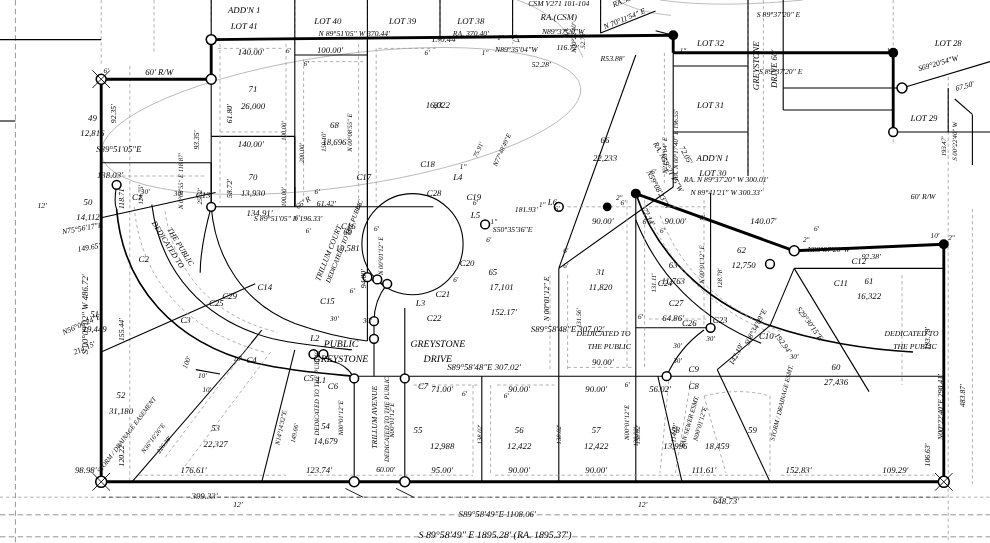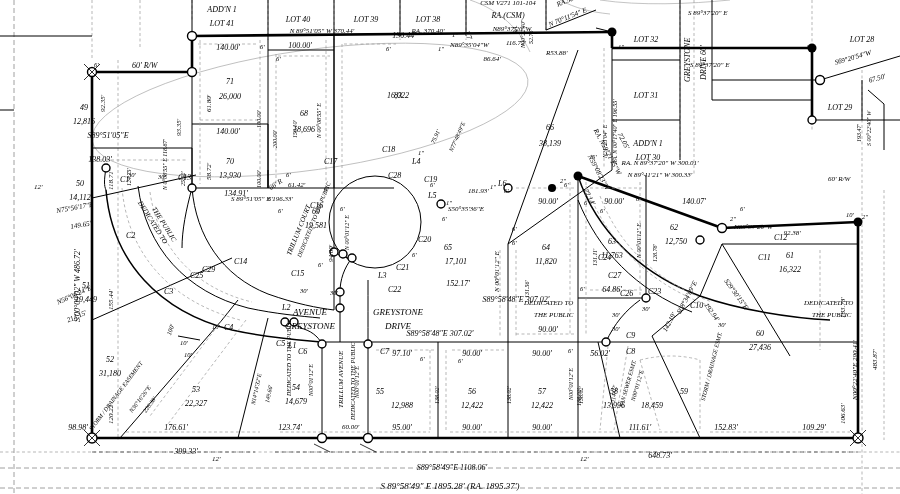--- a/index.html
+++ b/index.html
@@ -308,21 +308,21 @@
 <div class="lbl s8 ctr" style="left:298px;top:16px">LOT 40</div>
 <div class="lbl s7 ctr" style="left:322px;top:28px">N 89°51'05" W 370.44'</div>
 <div class="lbl s8 ctr" style="left:366px;top:16px">LOT 39</div>
 <div class="lbl s8 ctr" style="left:428px;top:16px">LOT 38</div>
 <div class="lbl s7 ctr" style="left:428px;top:28px">RA. 370.40'</div>
 <div class="lbl s7 ctr" style="left:508px;top:0px">CSM V271 101-104</div>
 <div class="lbl s8 ctr" style="left:508px;top:12px">RA.(CSM)</div>
 <div class="lbl s7 ctr" style="left:512px;top:26px">N89°37'20"W</div>
 <div class="lbl s7 ctr" style="left:516px;top:40px">116.72'</div>
 <div class="lbl s7" style="left:450px;top:42px">N89°35'04"W</div>
-<div class="lbl s7 ctr" style="left:492px;top:56px">86.64'</div>
+<div class="lbl s7 ctr" style="left:492px;top:56px">52.28'</div>
 <div class="lbl s7" style="left:688px;top:10px">S 89°37'20" E</div>
 <div class="lbl s7" style="left:690px;top:62px">S 89°37'20" E</div>
 <div class="lbl s7" style="left:556px;top:2px;transform:rotate(-22deg);transform-origin:left top">RA.58.60</div>
 <div class="lbl s7" style="left:548px;top:22px;transform:rotate(-22deg);transform-origin:left top">N 70°11'54" E</div>
 <div class="lbl s7" style="left:546px;top:50px">R53.88'</div>
 <div class="lbl s6" style="left:528px;top:44px;transform:rotate(-90deg);transform-origin:left top">52.76'</div>
 <div class="lbl s6" style="left:520px;top:48px;transform:rotate(-90deg);transform-origin:left top">N00°22'40"</div>
 <div class="lbl s6" style="left:512px;top:34px;transform:rotate(-90deg);transform-origin:left top">RA.</div>
 
 <div class="lbl s8 ctr" style="left:646px;top:36px">LOT 32</div>
@@ -360,38 +360,38 @@
 <div class="lbl s6" style="left:292px;top:138px;transform:rotate(-90deg);transform-origin:left top">150.10'</div>
 <div class="lbl s6" style="left:316px;top:138px;transform:rotate(-90deg);transform-origin:left top">N 00°08'55" E</div>
 
 <div class="lbl s8 ctr" style="left:404px;top:32px">130.44'</div>
 <div class="lbl s8 ctr" style="left:398px;top:92px">83</div>
 <div class="lbl s8 ctr" style="left:398px;top:92px">16,022</div>
 <div class="lbl s6" style="left:430px;top:142px;transform:rotate(-66deg);transform-origin:left top">75.91'</div>
 <div class="lbl s6" style="left:448px;top:150px;transform:rotate(-66deg);transform-origin:left top">N77°48'49"E</div>
 
 <div class="lbl s8 ctr" style="left:550px;top:124px">66</div>
-<div class="lbl s8 ctr" style="left:550px;top:140px">38,139</div>
+<div class="lbl s8 ctr" style="left:550px;top:140px">22,233</div>
 <div class="lbl s6" style="left:602px;top:158px;transform:rotate(-90deg);transform-origin:left top">N21°23'04" E</div>
 <div class="lbl s6" style="left:612px;top:164px;transform:rotate(-90deg);transform-origin:left top">RA. N 00°17'40" E 196.55'</div>
 
 <div class="lbl s8 ctr" style="left:316px;top:208px">69</div>
 <div class="lbl s8 ctr" style="left:316px;top:222px">19,581</div>
 <div class="lbl s7" style="left:328px;top:262px;transform:rotate(-90deg);transform-origin:left top">94.00'</div>
 <div class="lbl s6" style="left:344px;top:250px;transform:rotate(-90deg);transform-origin:left top">N 00°01'12" E</div>
 <div class="lbl s7" style="left:288px;top:182px">61.42'</div>
 <div class="lbl s7 ctr" style="left:262px;top:196px">S 89°51'05" E 196.33'</div>
 
 <div class="lbl s8 ctr" style="left:448px;top:244px">65</div>
 <div class="lbl s8 ctr" style="left:456px;top:258px">17,101</div>
 <div class="lbl s8 ctr" style="left:458px;top:280px">152.17'</div>
 <div class="lbl s7" style="left:494px;top:292px;transform:rotate(-90deg);transform-origin:left top">N 00°01'12" E</div>
 
 <div class="lbl s8 ctr" style="left:548px;top:198px">90.00'</div>
-<div class="lbl s8 ctr" style="left:546px;top:244px">64</div>
+<div class="lbl s8 ctr" style="left:546px;top:244px">31</div>
 <div class="lbl s8 ctr" style="left:546px;top:258px">11,820</div>
 <div class="lbl s8 ctr" style="left:548px;top:326px">90.00'</div>
 <div class="lbl s6" style="left:524px;top:298px;transform:rotate(-90deg);transform-origin:left top">131.56'</div>
 
 <div class="lbl s8 ctr" style="left:614px;top:198px">90.00'</div>
 <div class="lbl s8 ctr" style="left:612px;top:238px">63</div>
 <div class="lbl s8 ctr" style="left:612px;top:252px">11,763</div>
 <div class="lbl s8 ctr" style="left:612px;top:286px">64.86'</div>
 <div class="lbl s6" style="left:592px;top:266px;transform:rotate(-90deg);transform-origin:left top">131.11'</div>
 <div class="lbl s6" style="left:636px;top:258px;transform:rotate(-90deg);transform-origin:left top">N 00°01'12" E</div>
@@ -436,21 +436,21 @@
 <div class="lbl s8 ctr" style="left:472px;top:388px">56</div>
 <div class="lbl s8 ctr" style="left:472px;top:402px">12,422</div>
 <div class="lbl s8 ctr" style="left:472px;top:350px">90.00'</div>
 <div class="lbl s8 ctr" style="left:472px;top:424px">90.00'</div>
 <div class="lbl s6" style="left:434px;top:404px;transform:rotate(-90deg);transform-origin:left top">138.02'</div>
 <div class="lbl s6" style="left:506px;top:404px;transform:rotate(-90deg);transform-origin:left top">138.02'</div>
 <div class="lbl s6" style="left:578px;top:404px;transform:rotate(-90deg);transform-origin:left top">138.02'</div>
 
 <div class="lbl s8 ctr" style="left:380px;top:388px">55</div>
 <div class="lbl s8 ctr" style="left:402px;top:402px">12,988</div>
-<div class="lbl s8 ctr" style="left:402px;top:350px">97.10'</div>
+<div class="lbl s8 ctr" style="left:402px;top:350px">71.00'</div>
 <div class="lbl s8 ctr" style="left:402px;top:424px">95.00'</div>
 <div class="lbl s6" style="left:362px;top:402px;transform:rotate(-90deg);transform-origin:left top"></div>
 <div class="lbl s6" style="left:354px;top:398px;transform:rotate(-90deg);transform-origin:left top">N00°01'12"E</div>
 
 <div class="lbl s7" style="left:342px;top:424px">60.00'</div>
 <div class="lbl s7" style="left:338px;top:408px;transform:rotate(-90deg);transform-origin:left top">TRILLUM AVENUE</div>
 <div class="lbl s6" style="left:350px;top:420px;transform:rotate(-90deg);transform-origin:left top">DEDICATED TO THE PUBLIC</div>
 
 <div class="lbl s8 ctr" style="left:296px;top:384px">54</div>
 <div class="lbl s8 ctr" style="left:296px;top:398px">14,679</div>
@@ -505,21 +505,21 @@
 <div class="lbl s8 ctr" style="left:186px;top:448px">399.33'</div>
 <div class="lbl s7" style="left:212px;top:456px">12'</div>
 <div class="lbl s8 ctr" style="left:452px;top:464px">S89°58'49"E  1108.06'</div>
 <div class="lbl s7" style="left:580px;top:456px">12'</div>
 <div class="lbl s8 ctr" style="left:660px;top:452px">648.73'</div>
 <div class="lbl s9 ctr" style="left:450px;top:482px;font-style:italic">S 89°58'49" E 1895.28' (RA. 1895.37')</div>
 <div class="lbl s8 ctr" style="left:640px;top:424px">111.61'</div>
 <div class="lbl s8 ctr" style="left:726px;top:424px">152.83'</div>
 <div class="lbl s8 ctr" style="left:814px;top:424px">109.29'</div>
 
-<div class="lbl s9 ctr" style="left:310px;top:308px">AVENUE</div>
+<div class="lbl s9 ctr" style="left:310px;top:308px">PUBLIC</div>
 <div class="lbl s9 ctr" style="left:310px;top:322px">GREYSTONE</div>
 <div class="lbl s9 ctr" style="left:398px;top:308px">GREYSTONE</div>
 <div class="lbl s9 ctr" style="left:398px;top:322px">DRIVE</div>
 <div class="lbl s7" style="left:286px;top:254px;transform:rotate(-68deg);transform-origin:left top">TRILLUM COURT</div>
 <div class="lbl s6" style="left:296px;top:256px;transform:rotate(-68deg);transform-origin:left top">DEDICATED / TO THE PUBLIC</div>
 <div class="lbl s7" style="left:300px;top:256px;transform:rotate(-68deg);transform-origin:left top"></div>
 <div class="lbl s7" style="left:268px;top:186px;transform:rotate(-34deg);transform-origin:left top">66' R</div>
 <div class="lbl s8" style="left:684px;top:82px;transform:rotate(-90deg);transform-origin:left top">GREYSTONE</div>
 <div class="lbl s8" style="left:700px;top:80px;transform:rotate(-90deg);transform-origin:left top">DRIVE 60'</div>
 

